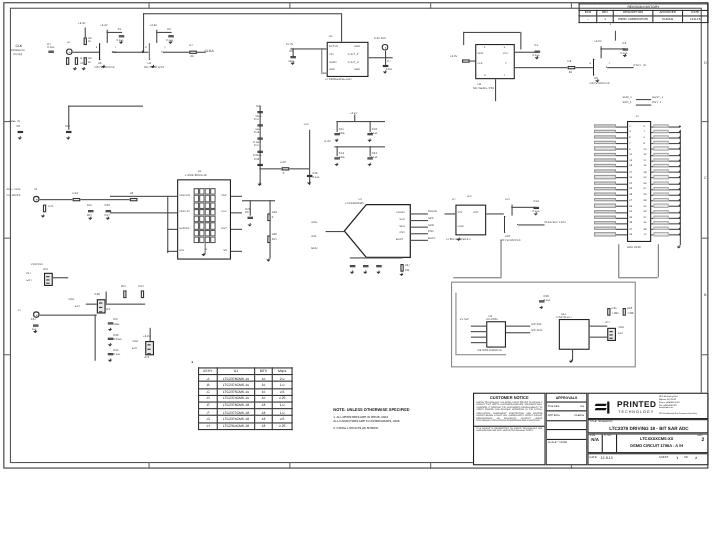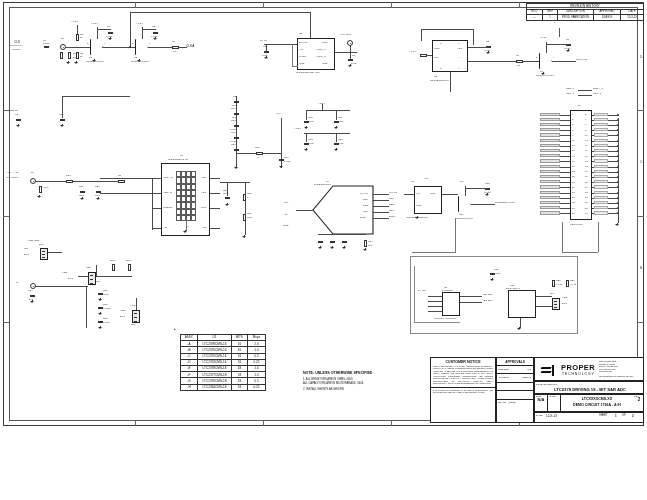--- a/index.html
+++ b/index.html
@@ -901,21 +901,21 @@
       </div>
       <div class="sc">SCALE = NONE</div>
     </div>
 
     <div class="tb" id="logo">
       <div class="ltlogo">
         <i style="left:0;top:4px;width:10px;height:2.4px;transform:skewX(-28deg);"></i>
         <i style="left:0;top:8px;width:10px;height:2.4px;transform:skewX(-28deg);"></i>
         <i style="left:10.5px;top:1.5px;width:2.2px;height:11px;"></i>
       </div>
-      <div style="position:absolute;left:26px;top:5px;font-size:7.5px;font-weight:bold;letter-spacing:.4px;">PROPER</div>
+      <div style="position:absolute;left:26px;top:5px;font-size:7.5px;font-weight:bold;letter-spacing:.4px;">PRINTED</div>
       <div style="position:absolute;left:27px;top:14px;font-size:3.4px;letter-spacing:.9px;">TECHNOLOGY</div>
       <div style="position:absolute;left:64px;top:2px;font-size:1.9px;line-height:2.5px;">
         <div>1630 McCarthy Blvd.</div>
         <div>Milpitas, CA 95035</div>
         <div>Phone: (408)432-1900</div>
         <div>Fax: (408)434-0507</div>
         <div>www.linear.com</div>
       </div>
       <div style="position:absolute;left:64px;top:17px;font-size:1.9px;">LTC Confidential-For Customer Use Only</div>
     </div>

